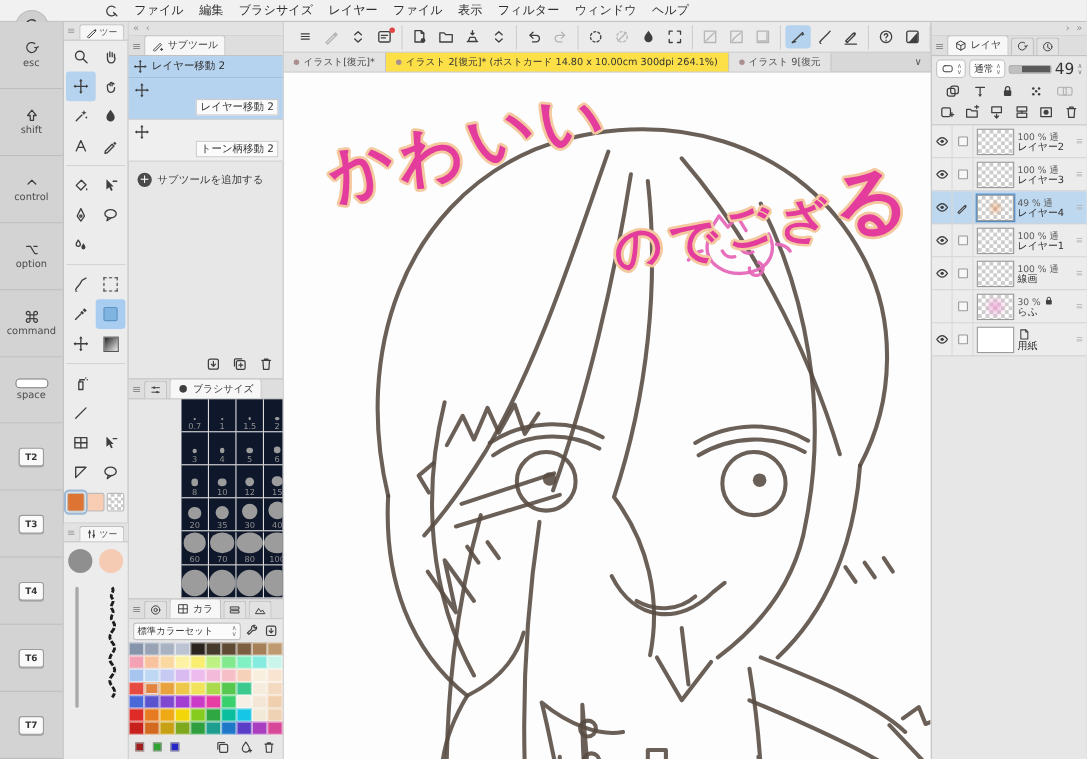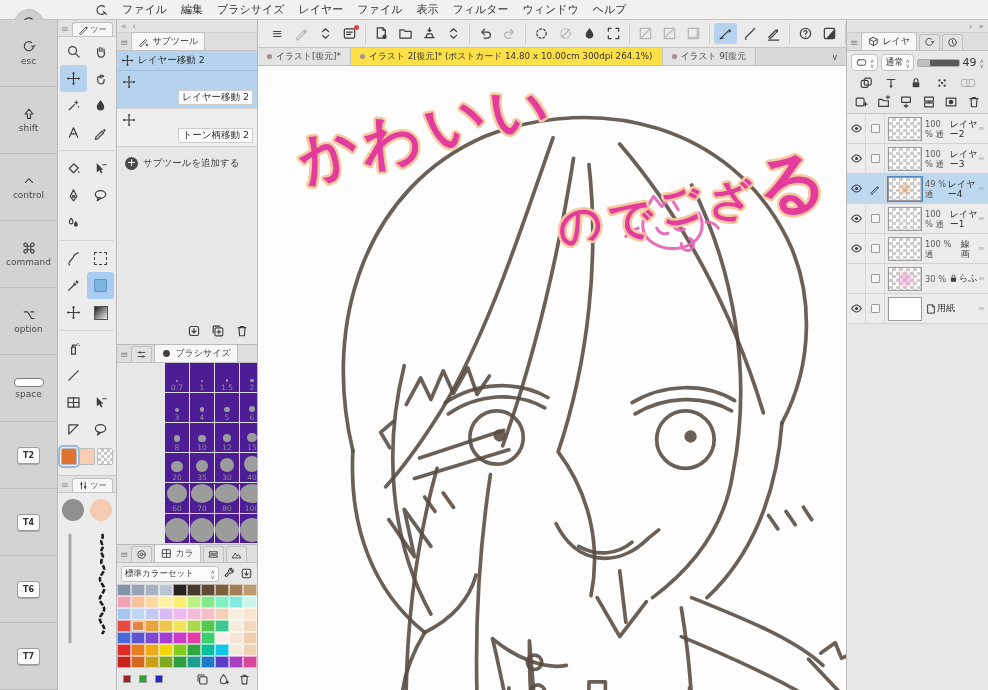--- a/index.html
+++ b/index.html
@@ -54,21 +54,21 @@
   .st-row-sel{background:#b5d3ee;display:flex;align-items:center;gap:4px;height:20px;padding:0 4px;font-size:9.5px;color:#2b2b2b;border-bottom:1px solid #9fc0de;}
   .st-tile{height:38px;border-bottom:1px solid #d0d0d0;background:#efefef;position:relative;}
   .st-tile.sel{background:#b5d3ee;}
   .st-tile .ticon{position:absolute;left:5px;top:4px;}
   .st-tile .tname{position:absolute;right:4px;bottom:3px;font-size:9.5px;color:#2f2f2f;background:#fbfbfb;border:1px solid #cdcdcd;padding:0px 3px;}
   .st-add{display:flex;align-items:center;gap:5px;font-size:9.5px;color:#3a3a3a;padding:10px 8px;}
   .st-add .plus{width:13px;height:13px;border-radius:50%;background:#4a4a4a;color:#fff;font-size:11px;line-height:12px;text-align:center;flex:none;}
   .st-bottom{margin-top:auto;display:flex;justify-content:flex-end;gap:10px;padding:4px 8px 6px;}
   
   .brushsize{height:200px;display:flex;flex-direction:column;flex:none;border-bottom:1px solid #b9b9b9;overflow:hidden;}
-  .bs-grid{flex:1;display:grid;grid-template-columns:repeat(5,1fr);background:#4c1d95;margin-left:48px;}
+  .bs-grid{flex:1;display:grid;grid-template-columns:repeat(5,1fr);background:#0f172a;margin-left:48px;}
   .bs-cell{border-right:1px solid #dcdcdc;border-bottom:1px solid #dcdcdc;display:flex;flex-direction:column;align-items:center;justify-content:flex-end;height:30px;position:relative;}
   .bs-dot{background:#9c9c9c;border-radius:50%;margin-bottom:1px;}
   .bs-num{font-size:7.5px;color:#8f8f8f;line-height:9px;}
   
   .colorpanel{flex:1;display:flex;flex-direction:column;overflow:hidden;}
   .cp-ctrl{height:21px;display:flex;align-items:center;gap:4px;padding:0 4px;background:#e7e7e7;flex:none;}
   .cp-select{flex:1;display:flex;align-items:center;justify-content:space-between;background:#fbfbfb;border:1px solid #c2c2c2;border-radius:3px;font-size:8.5px;color:#333;padding:1px 3px;height:16px;}
   .cp-grid{display:grid;grid-template-columns:repeat(10,1fr);flex:1;}
   .cp-sw{border:0.5px solid rgba(255,255,255,.55);}
   .cp-sw.sel{outline:1.6px solid #e2e2e2;outline-offset:-2px;box-shadow:inset 0 0 0 1px #d2691e;}
@@ -114,21 +114,21 @@
   .lrow{background:#ececec;}
   .lrow.sel{background:#bed8f0;}
   .lc-eye{width:19px;display:flex;align-items:center;justify-content:center;border-right:1px solid #d8d8d8;align-self:stretch;flex:none;}
   .lc-chk{width:19px;display:flex;align-items:center;justify-content:center;border-right:1px solid #d8d8d8;align-self:stretch;flex:none;}
   .lc-box{width:9px;height:9px;border:1px solid #9a9a9a;background:#f7f7f7;border-radius:1px;}
   .lthumb{width:34px;height:24px;border:1px solid #9a9a9a;margin:0 3px;flex:none;position:relative;background:#fff;}
   .lthumb.checker{background:repeating-conic-gradient(#cdcdcd 0% 25%, #ffffff 0% 50%) 0 0 / 7px 7px;}
   .lthumb.orange::after{content:"";position:absolute;inset:4px 8px;background:radial-gradient(circle,rgba(226,130,63,.5),transparent 70%);}
   .lthumb.pink::after{content:"";position:absolute;inset:2px 5px;background:radial-gradient(circle,rgba(238,160,210,.8),transparent 75%);}
   .lthumb.selb{outline:1.5px solid #4f87c0;}
-  .linfo{flex:1;min-width:0;font-size:8.3px;color:#5a5a5a;line-height:10px;display:flex;flex-direction:row;gap:0;}
+  .linfo{flex:1;min-width:0;font-size:8.3px;color:#5a5a5a;line-height:10px;display:flex;flex-direction:column;gap:0;}
   .lname{font-size:9px;color:#2e2e2e;}
   .lhandle{width:10px;color:#b0b0b0;font-size:8px;flex:none;}
   .rowicons{display:flex;align-items:center;gap:2px;}
 </style>
 </head>
 <body>
 
 <div id="app">
 
   <div class="menubar">
@@ -172,36 +172,39 @@
           <span>shift</span>
         </div>
         <div class="sc-key">
           <svg class="ic" width="14" height="14" viewBox="0 0 16 16">
             <path d="M4 9.5 8 5.5l4 4" stroke="#6b6b6b"></path>
           </svg>
           <span>control</span>
         </div>
         <div class="sc-key">
           <svg class="ic" width="14" height="14" viewBox="0 0 16 16">
+            <path d="M2.5 4.5h4l4.5 7.5h2.5M10 4.5h3.5" stroke="#6b6b6b"></path>
+          </svg>
+          <span>option</span>
+        </div>
+        <div class="sc-key">
+          <svg class="ic" width="14" height="14" viewBox="0 0 16 16">
             <path d="M6 6H4.7A1.9 1.9 0 1 1 6 4.2V6zm4 0h1.3A1.9 1.9 0 1 0 10 4.2V6zM6 10H4.7A1.9 1.9 0 1 0 6 11.8V10zm4 0h1.3a1.9 1.9 0 1 1-1.3 1.8V10zM6 6h4v4H6z" stroke="#6b6b6b"></path>
           </svg>
           <span>command</span>
         </div>
         <div class="sc-key">
-          <svg class="ic" width="14" height="14" viewBox="0 0 16 16">
-            <path d="M2.5 4.5h4l4.5 7.5h2.5M10 4.5h3.5" stroke="#6b6b6b"></path>
-          </svg>
-          <span>option</span>
-        </div>
-        <div class="sc-key">
           <span class="sc-space"></span>
           <span>space</span>
         </div>
         <div class="sc-key">
           <span class="cap">T2</span>
+        </div>
+        <div class="sc-key">
+          <span class="cap">T3</span>
         </div>
         <div class="sc-key">
           <span class="cap">T4</span>
         </div>
         <div class="sc-key">
           <span class="cap">T6</span>
         </div>
         <div class="sc-key">
           <span class="cap">T7</span>
         </div>
@@ -1007,21 +1010,21 @@
             </span>
         </div>
         <div class="lp-pill">
           <span>通常</span>
           <span class="updn">
               <span>∧</span>
               <span>∨</span>
             </span>
         </div>
         <div class="lp-slider"></div>
-        <span style="font-size:11px;color:#333;">49</span>
+        <span style="font-size:14px;color:#333;">49</span>
         <span class="updn">
             <span>∧</span>
             <span>∨</span>
           </span>
       </div>
       <div class="lp-icons">
         <span>
             <svg class="ic" width="14" height="14" viewBox="0 0 16 16">
               <rect x="2.5" y="5" width="8" height="8" rx="2"></rect>
               <rect x="6" y="2.5" width="8" height="8" rx="2"></rect>

